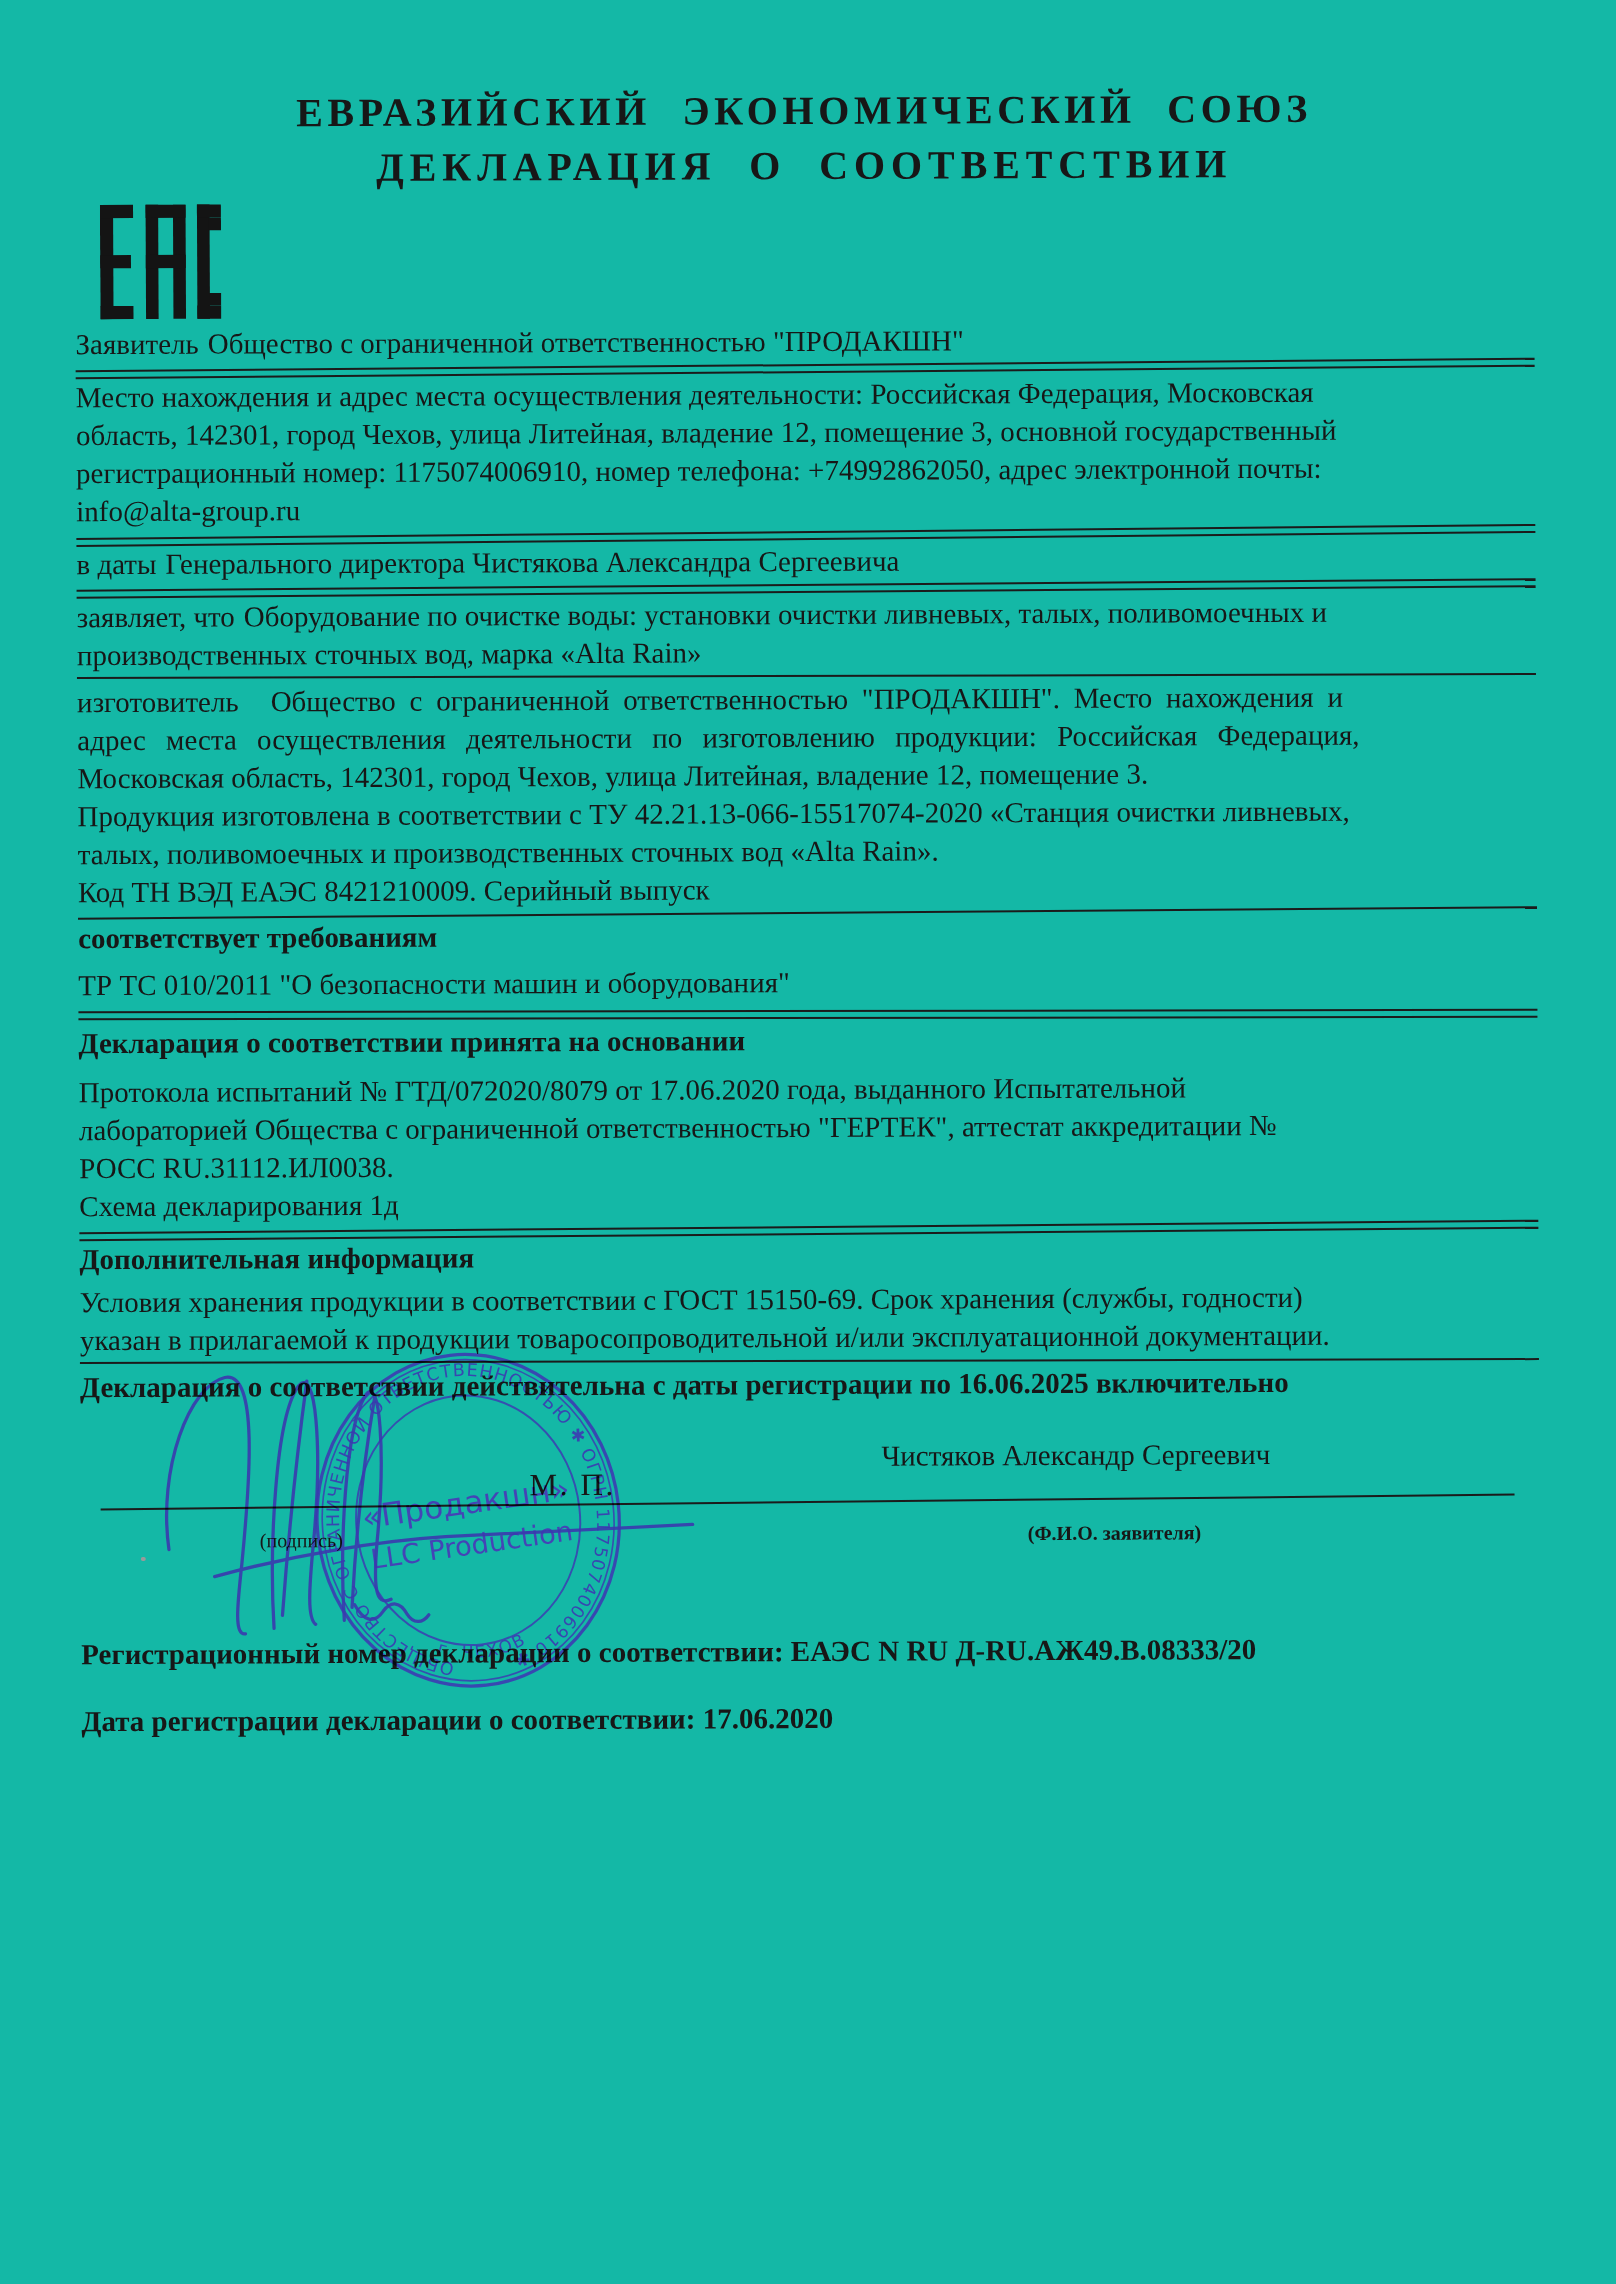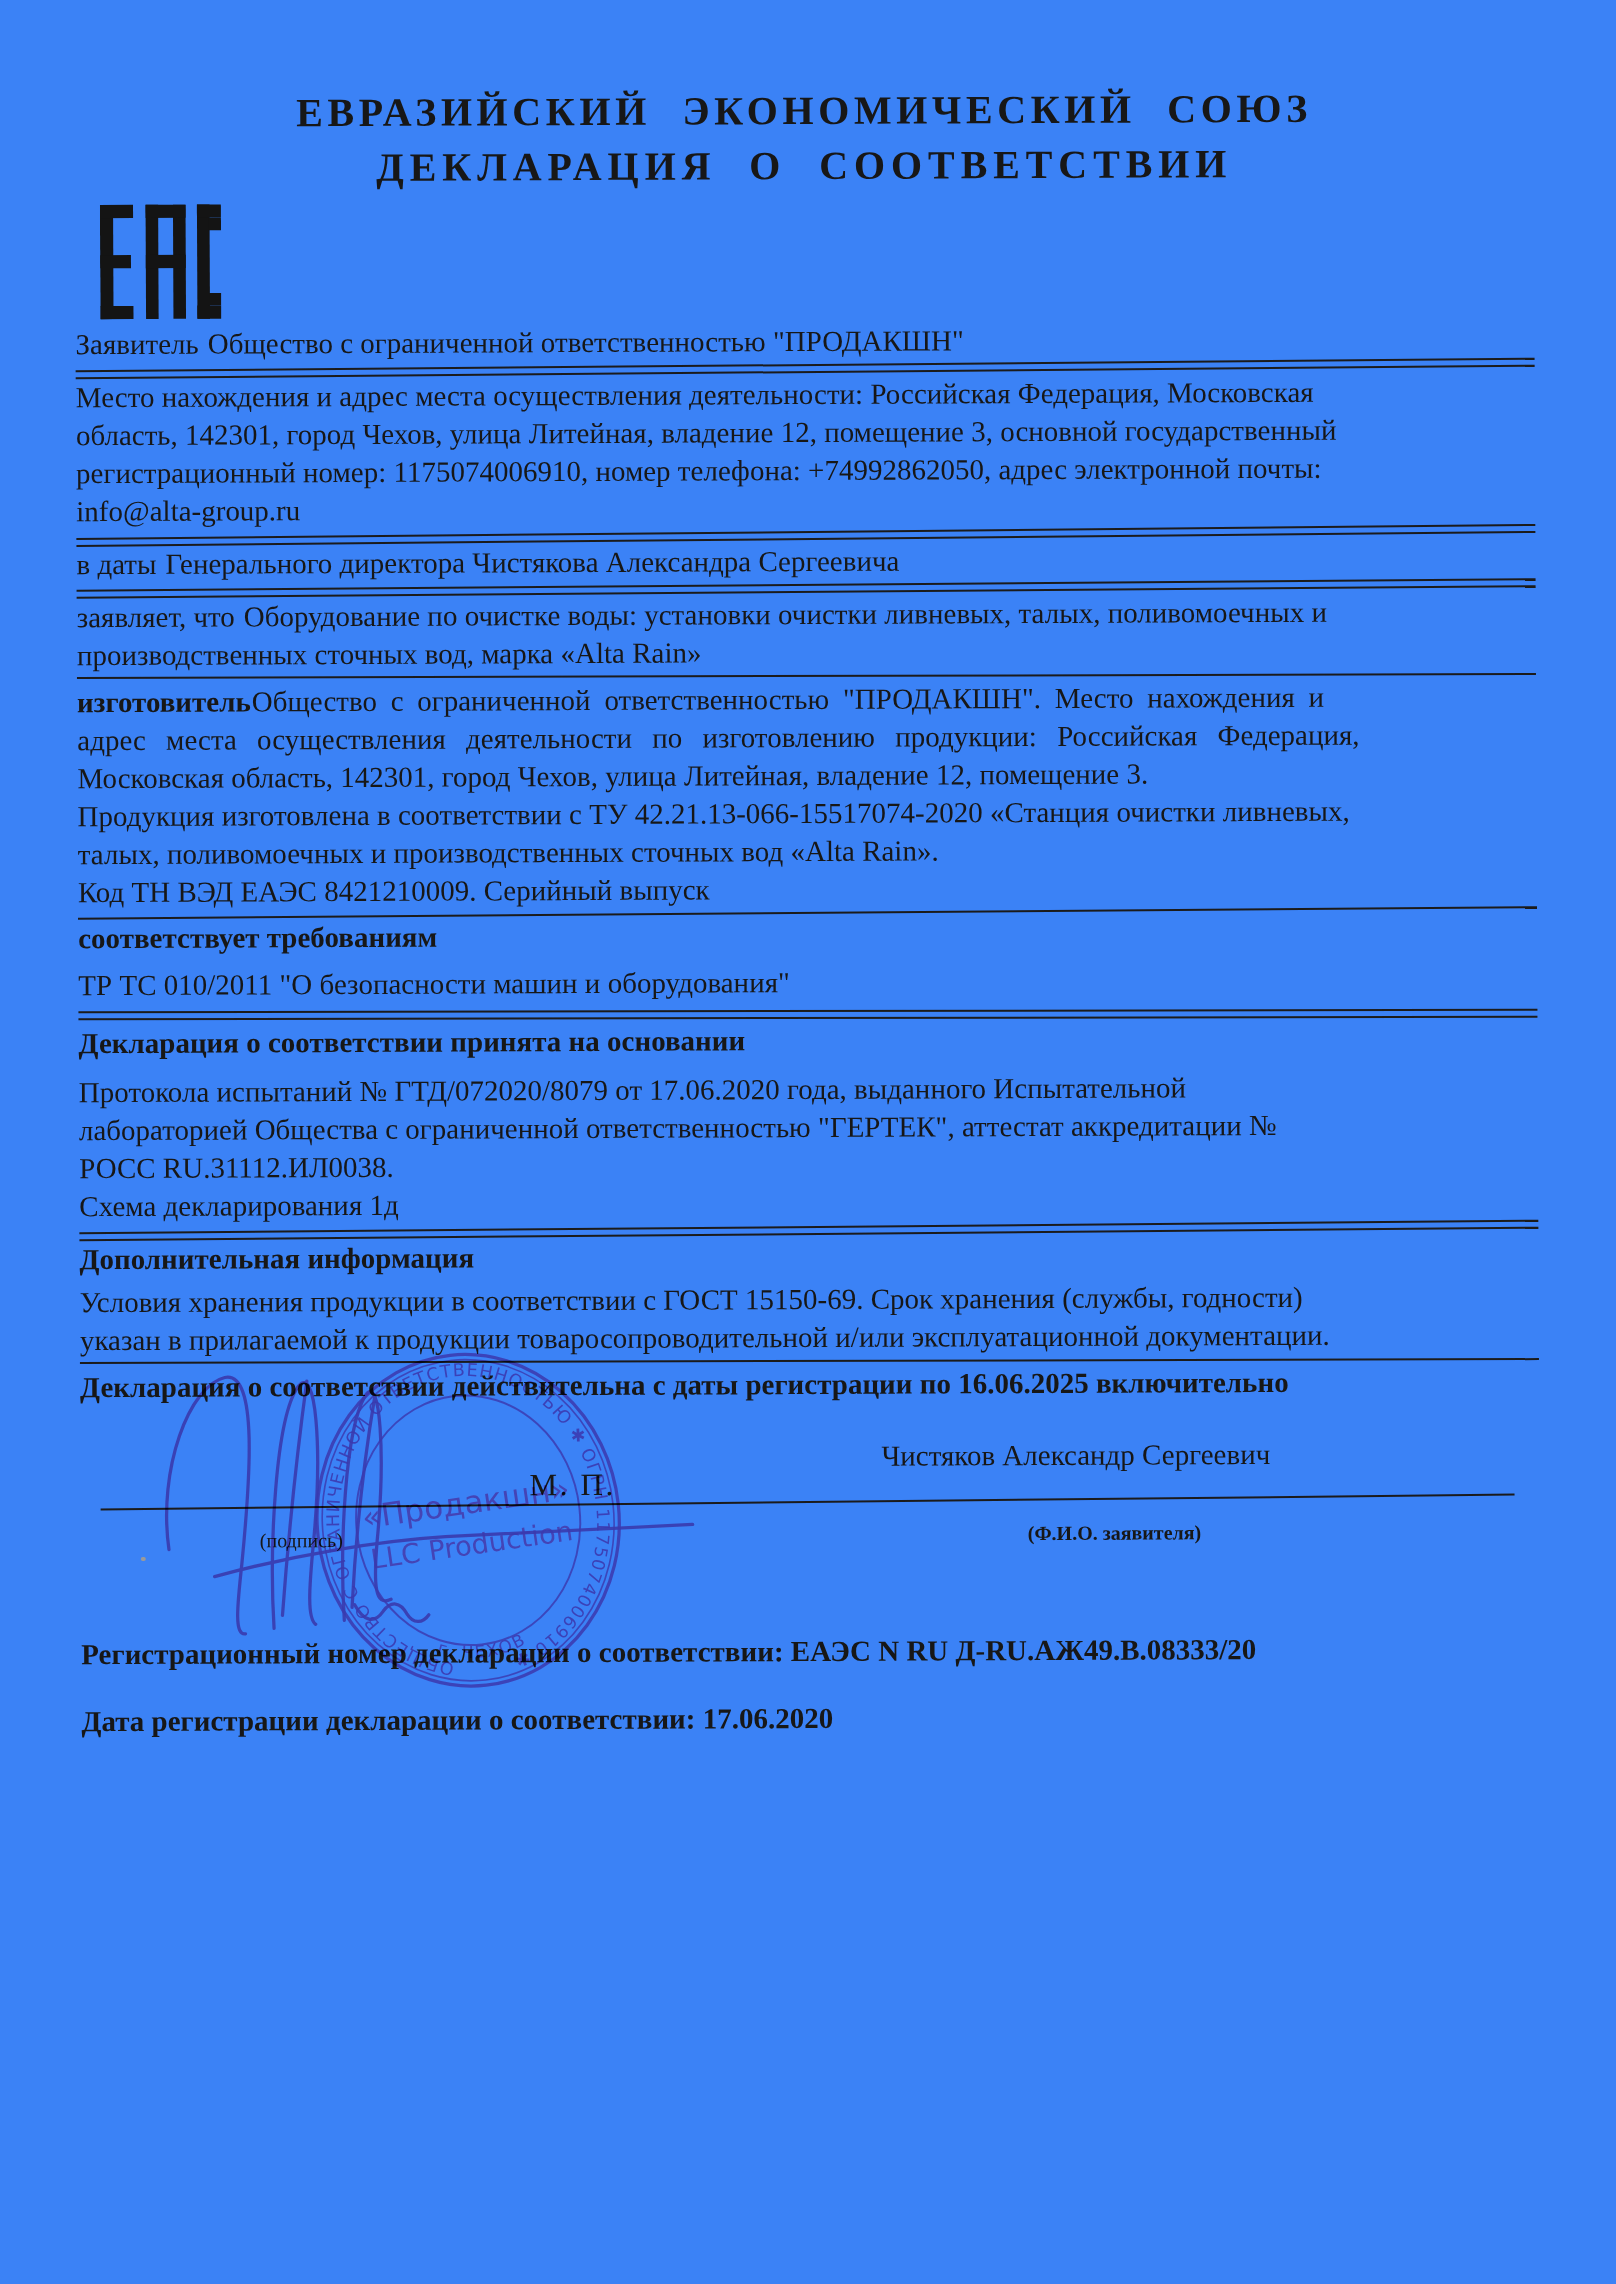--- a/index.html
+++ b/index.html
@@ -1,36 +1,36 @@
 <!DOCTYPE html>
 <html style="font-size:10.4px"><head>
 <meta charset="utf-8">
 <style>
   html,body{margin:0;padding:0;background:#888;}
   .page{
     position:relative;width:1616px;height:2284px;margin:0 auto;
-    background:#3b82f6;overflow:hidden;
+    background:#14b8a6;overflow:hidden;
     font-family:"Liberation Serif","DejaVu Serif",serif;color:#171717;
   }
   .content{
     position:absolute;left:0;top:0;right:0;bottom:0;
     padding:83px 78px 0 79px;box-sizing:border-box;
     transform:rotate(-0.25deg);
     font-size:29px;line-height:38px;
   }
   .t1,.t2{
     text-align:center;font-weight:bold;font-size:40px;line-height:55px;
     letter-spacing:4.6px;word-spacing:17px;white-space:nowrap;
   }
   .t2{letter-spacing:5.9px;}
   .eac-logo{display:block;margin:7.8px 0 2.6px 25px;}
   .line{white-space:nowrap;}
   .b{font-weight:bold;}
   .lbl{font-weight:normal;margin-right:9px;}
-  .lbl-wide{font-weight:bold;margin-right:1px;}
+  .lbl-wide{font-weight:normal;margin-right:32px;}
   .ws1{word-spacing:6.5px;}
   .ws2{word-spacing:13px;}
   .rule{height:0;border:0;border-top:2.6px solid #1b1b1b;margin:3.9px 0 2.6px 0;width:100%;}
   .rule.double{height:4.6px;border-bottom:2px solid #1b1b1b;}
   .mt8{margin-top:5.2px;} .mt14{margin-top:9px;} .mt16{margin-top:10.4px;}
   .sig-zone{position:relative;}
   .sig-row{position:relative;height:223px;}
   .sig-rule{position:absolute;left:19.5px;right:26px;top:98px;border-top:2.6px solid #1b1b1b;transform:rotate(-0.35deg);}
   .sign-caption{position:absolute;left:179px;top:116px;font-size:20px;}
   .fio-name{position:absolute;left:801px;top:34px;font-size:29px;}

